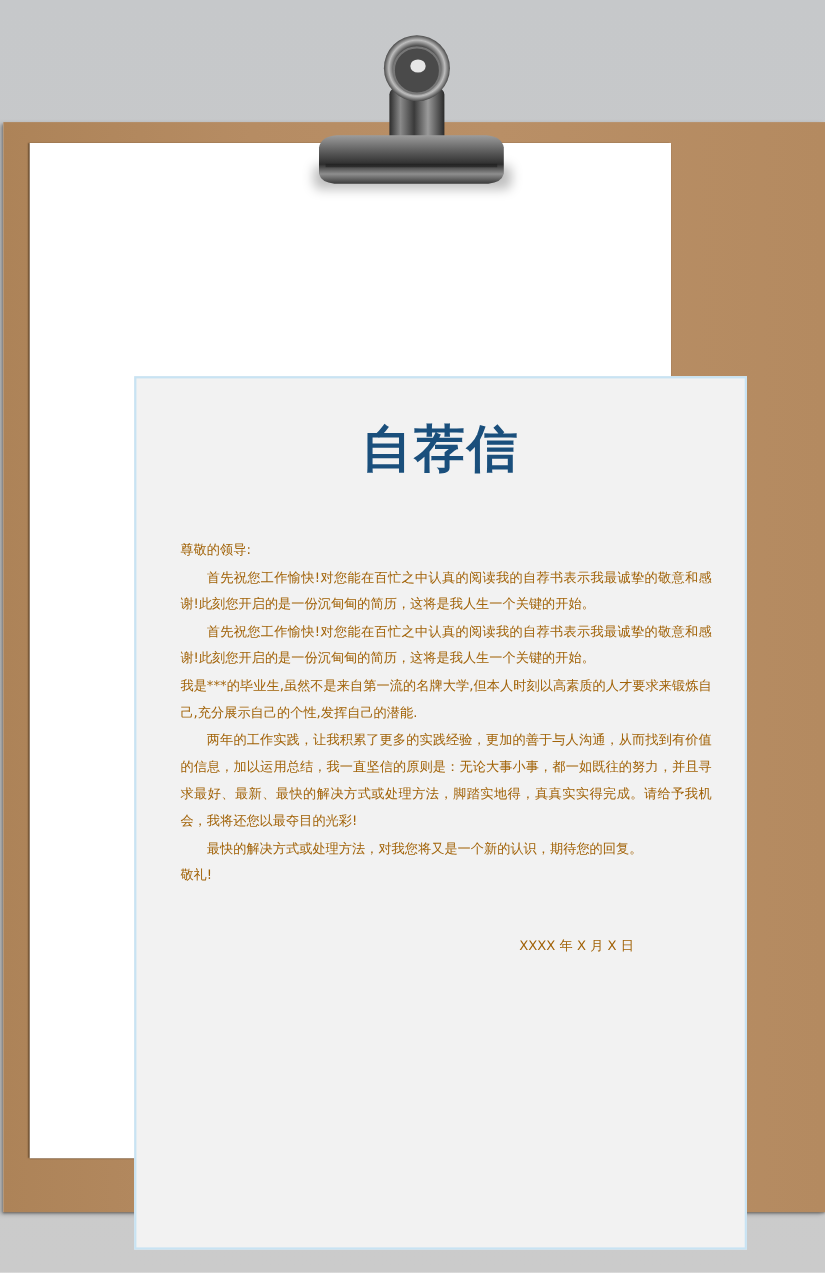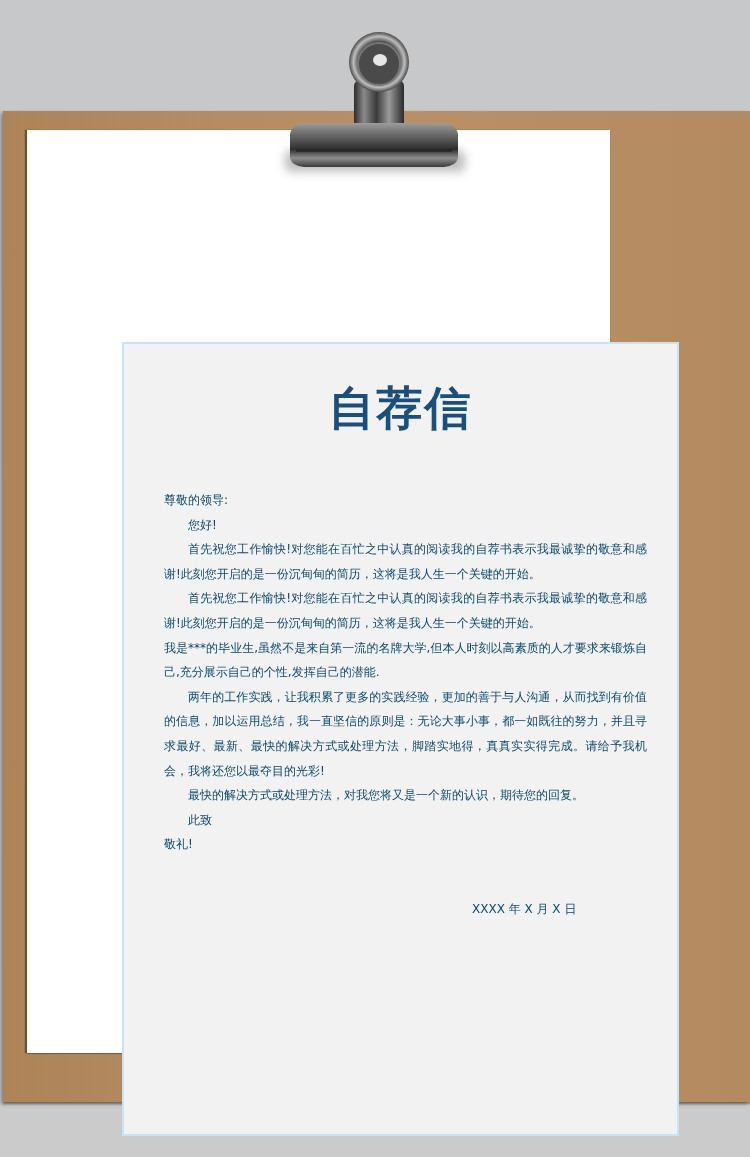--- a/index.html
+++ b/index.html
@@ -23,21 +23,21 @@
     background:#f2f2f2;
     border:2px solid #c8e3f3;
   }
   .title {
     position:absolute; left:0; right:0; top:34px;
     text-align:center; font-size:46px; font-weight:bold; color:#1a4f7c;
     letter-spacing:2px; font-family:"DejaVu Sans", sans-serif;
   }
   .body-text {
     position:absolute; left:40px; top:144px; width:483px;
-    font-size:12px; color:#0c4a6e; line-height:24.6px;
+    font-size:12px; color:#a16207; line-height:24.6px;
   }
   .body-text p { margin:0; text-align:justify; text-align-last:left; }
   .indent { text-indent:24px; }
   .sign { text-align:left !important; padding-left:320px; }
   .sign.date { padding-left:308px;margin-top:40px; }
   
   .clip { position:absolute; left:284px; top:24px; width:180px; height:148px; }
   .clip-shadow {
     position:absolute; left:285px; top:150px; width:180px; height:22px;
     background:rgba(0,0,0,0.25); filter:blur(5px); border-radius:6px;
@@ -46,27 +46,25 @@
 </head>
 <body>
 
 <div class="board"></div>
 
 <div class="paper">
   <div class="frame">
     <div class="title">自荐信</div>
     <div class="body-text">
       <p>尊敬的领导:</p>
-      <p class="indent">您好!</p>
       <p class="indent">首先祝您工作愉快!对您能在百忙之中认真的阅读我的自荐书表示我最诚挚的敬意和感谢!此刻您开启的是一份沉甸甸的简历，这将是我人生一个关键的开始。</p>
       <p class="indent">首先祝您工作愉快!对您能在百忙之中认真的阅读我的自荐书表示我最诚挚的敬意和感谢!此刻您开启的是一份沉甸甸的简历，这将是我人生一个关键的开始。</p>
       <p>我是***的毕业生,虽然不是来自第一流的名牌大学,但本人时刻以高素质的人才要求来锻炼自己,充分展示自己的个性,发挥自己的潜能.</p>
       <p class="indent">两年的工作实践，让我积累了更多的实践经验，更加的善于与人沟通，从而找到有价值的信息，加以运用总结，我一直坚信的原则是：无论大事小事，都一如既往的努力，并且寻求最好、最新、最快的解决方式或处理方法，脚踏实地得，真真实实得完成。请给予我机会，我将还您以最夺目的光彩!</p>
       <p class="indent">最快的解决方式或处理方法，对我您将又是一个新的认识，期待您的回复。</p>
-      <p class="indent">此致</p>
       <p>敬礼!</p>
       <p class="sign date">XXXX 年 X 月 X 日</p>
     </div>
   </div>
 </div>
 
 <div class="clip-shadow"></div>
 <svg class="clip" viewBox="0 0 180 148" xmlns="http://www.w3.org/2000/svg">
   <defs>
     <linearGradient id="metal" x1="0" x2="1" y1="0" y2="0">

